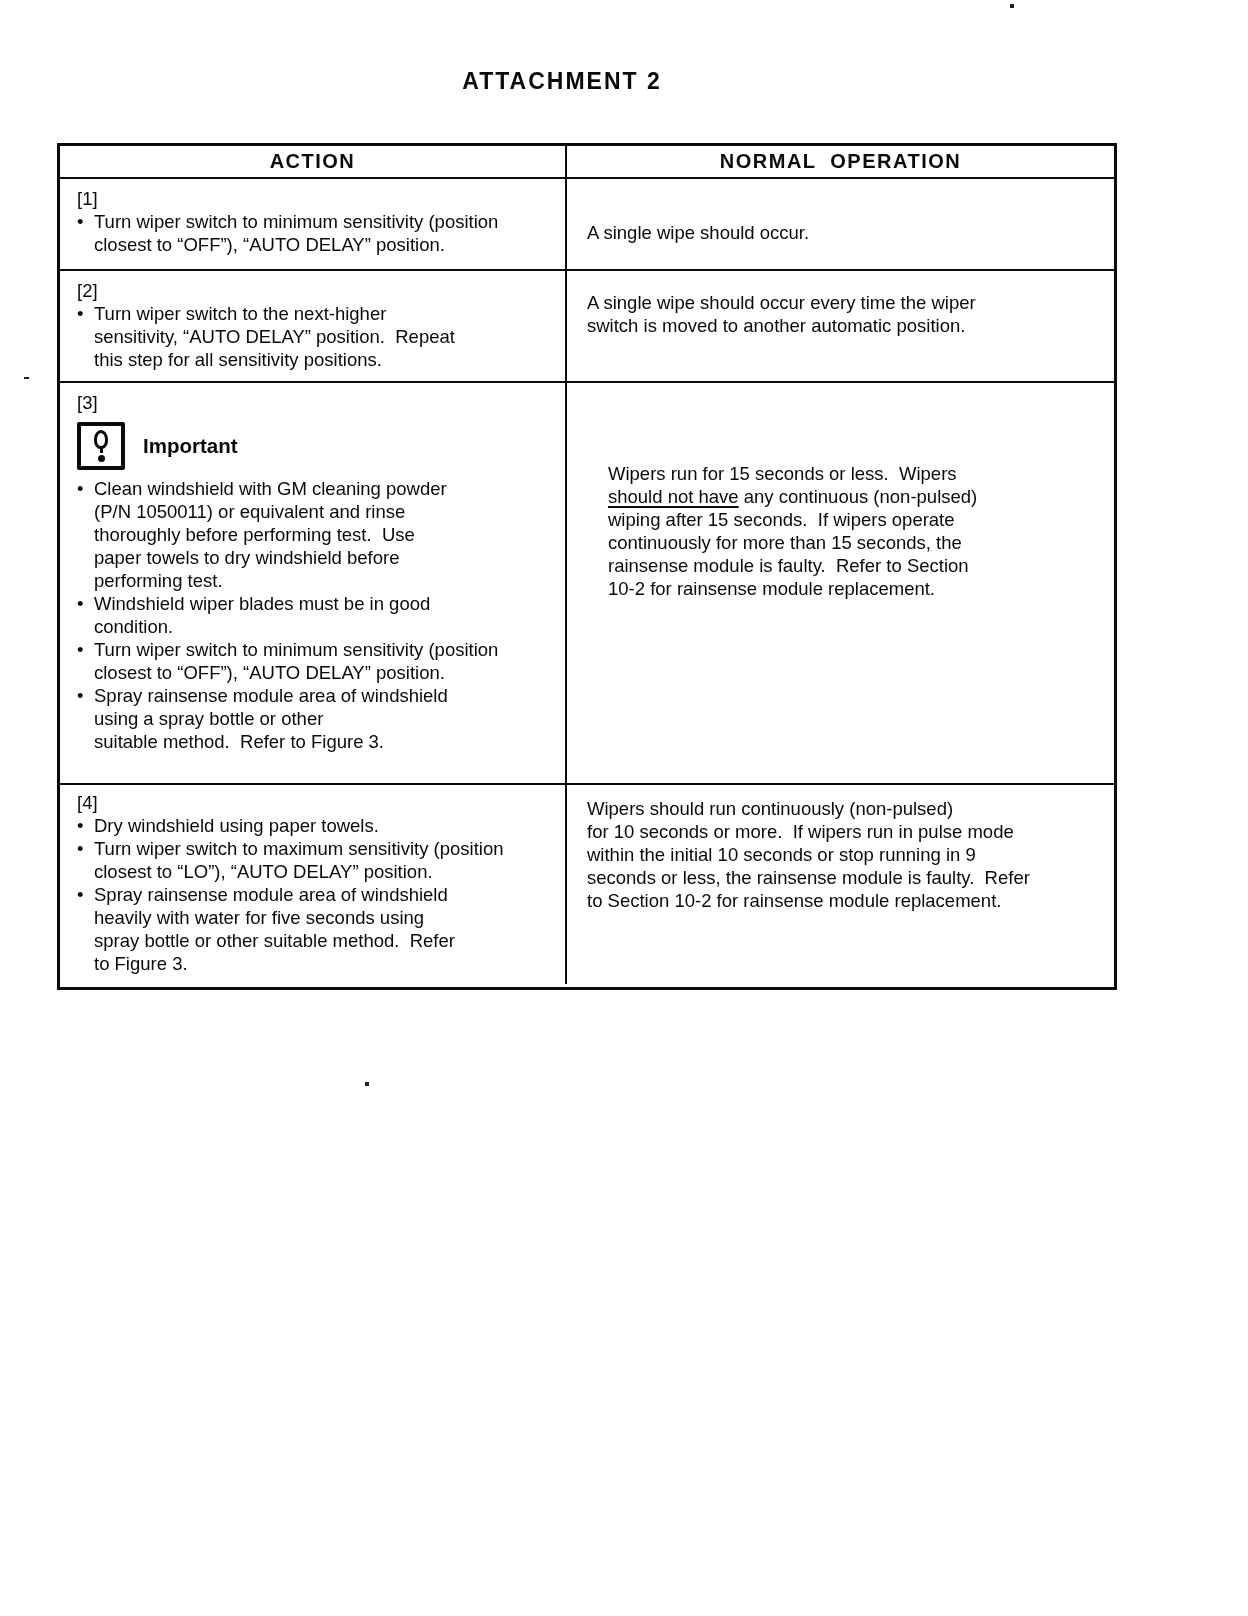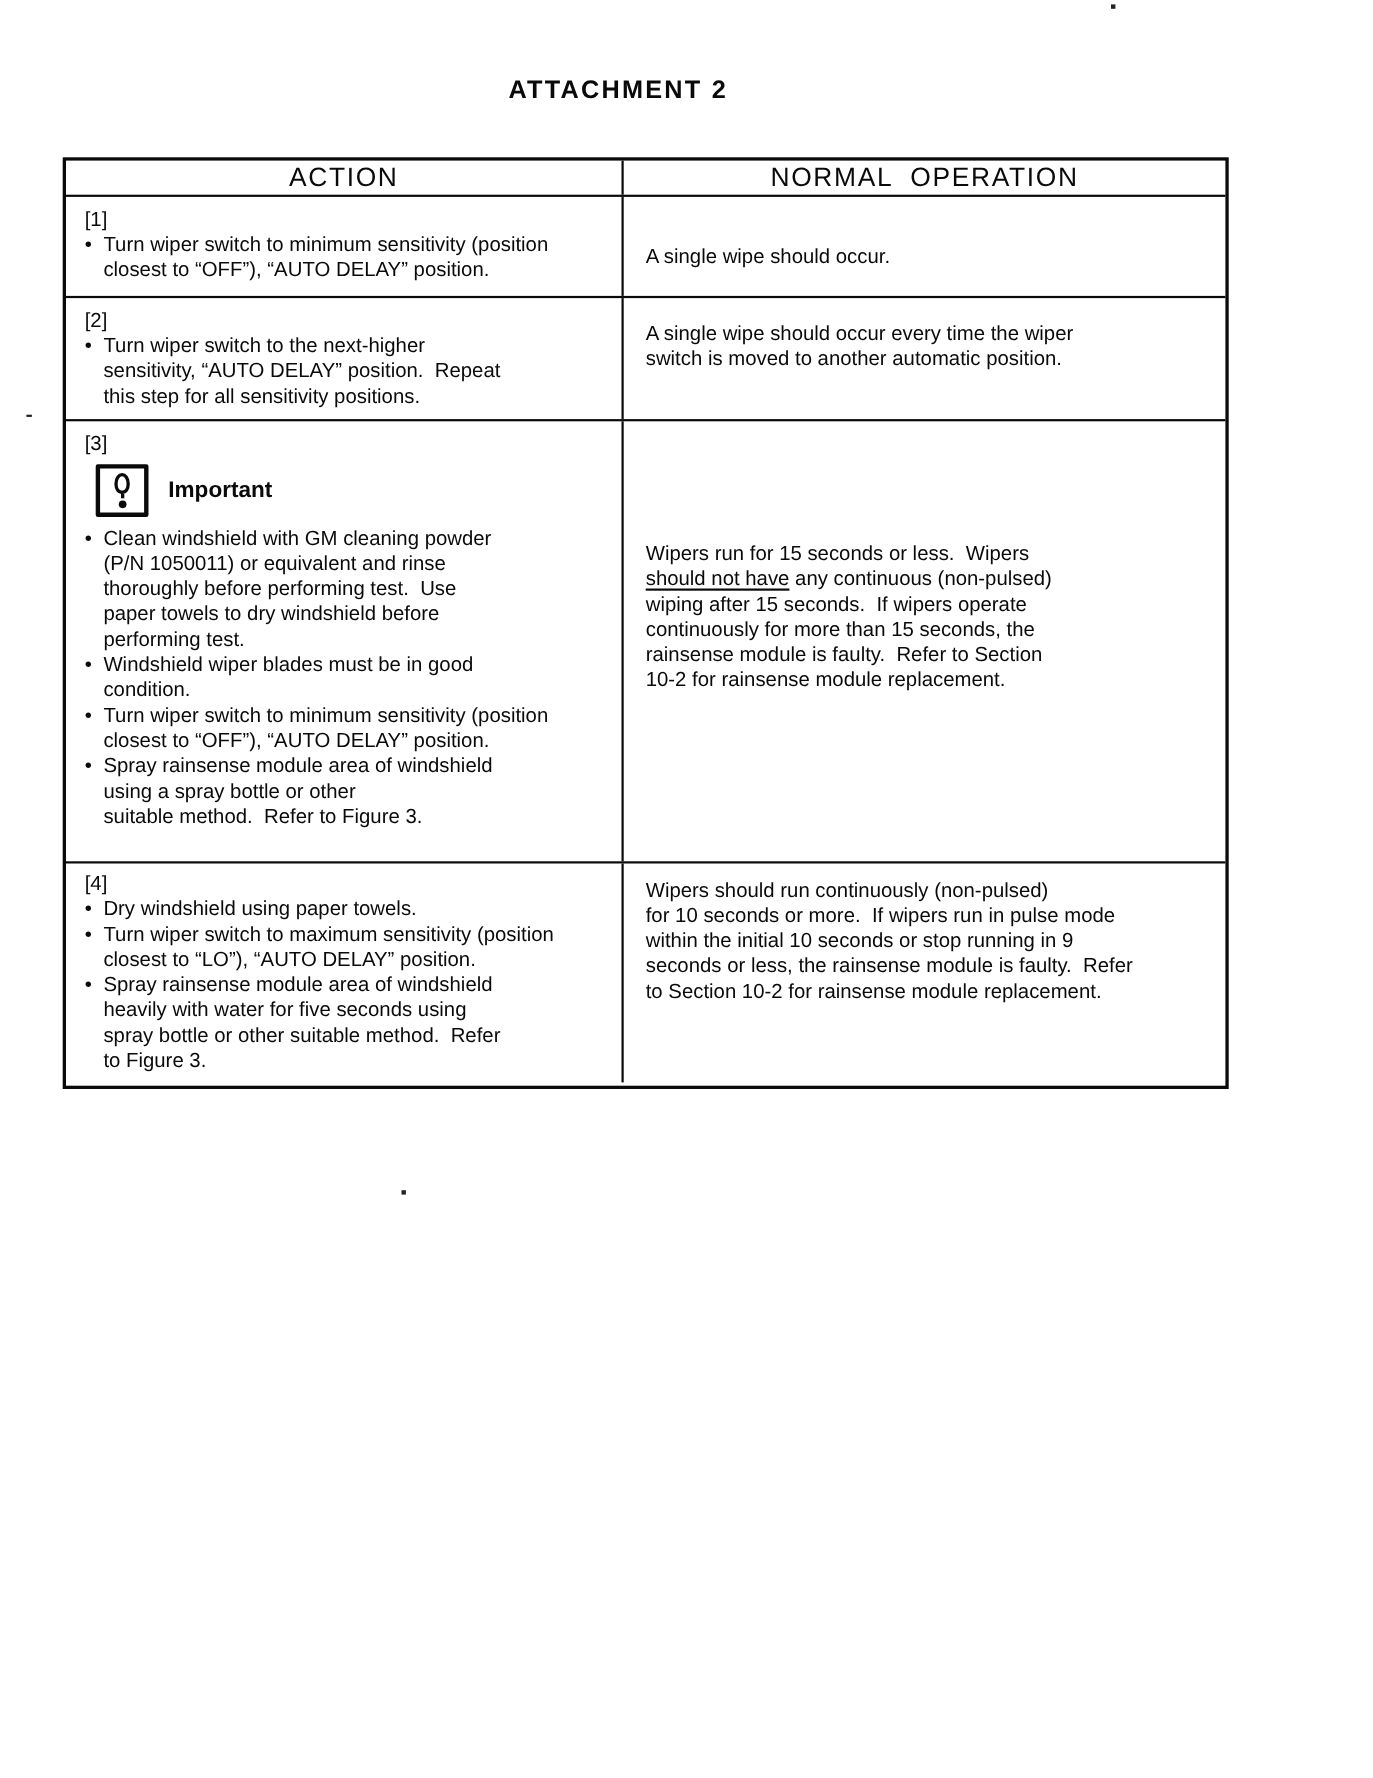--- a/index.html
+++ b/index.html
@@ -28,43 +28,43 @@
   .trow { display:flex; border-bottom:2px solid #0a0a0a; box-sizing:border-box; }
   .trow:last-child { border-bottom:none; }
   .thead { height:33px; }
   .r1 { height:92px; }
   .r2 { height:112px; }
   .r3 { height:402px; }
   .r4 { height:199px; }
   .th {
     box-sizing:border-box;
     display:flex; align-items:center; justify-content:center;
-    font-size:24px; font-weight:normal; letter-spacing:1.5px;
+    font-size:20px; font-weight:bold; letter-spacing:1.5px;
     white-space:pre;
   }
   .th-action { width:507px; border-right:2px solid #0a0a0a; }
   .th-normal { flex:1; }
   .cell { box-sizing:border-box; }
   .cell-action {
     width:507px; border-right:2px solid #0a0a0a;
     padding:8px 6px 0 17px;
   }
   .cell-normal { flex:1; padding:0 6px 0 20px; }
   .r1 .cell-normal { padding-top:42px; }
   .r2 .cell-normal { padding-top:20px; }
-  .r3 .cell-normal { padding-top:108px; }
+  .r3 .cell-normal { padding-top:79px;margin-left:21px; }
   .r4 .cell-normal { padding-top:12px; }
   .r4 .cell-action { padding-top:6px; }
   .step { font-size:18.5px; line-height:23px; white-space:pre; }
   .bullet { display:flex; }
   .marker { width:17px; flex:none; font-size:18.5px; line-height:23px; }
   .blines { min-width:0; }
   .tline { font-size:18.5px; line-height:23px; white-space:pre; }
   .uline { text-decoration:underline; text-decoration-thickness:2px; text-underline-offset:3px; }
-  .important { display:flex; align-items:center; margin:8px 0 7px 10px; height:48px; }
+  .important { display:flex; align-items:center; margin:8px 0 7px 0; height:48px; }
   .imp-box {
     width:48px; height:48px; box-sizing:border-box;
     border:4px solid #0a0a0a; border-radius:2px;
     display:flex; flex-direction:column; align-items:center; justify-content:center;
   }
   .imp-oval {
     width:14px; height:19px; box-sizing:border-box;
     border:3px solid #0a0a0a; border-radius:50% 50% 45% 45%;
   }
   .imp-stem { width:3px; height:4px; background:#0a0a0a; }

